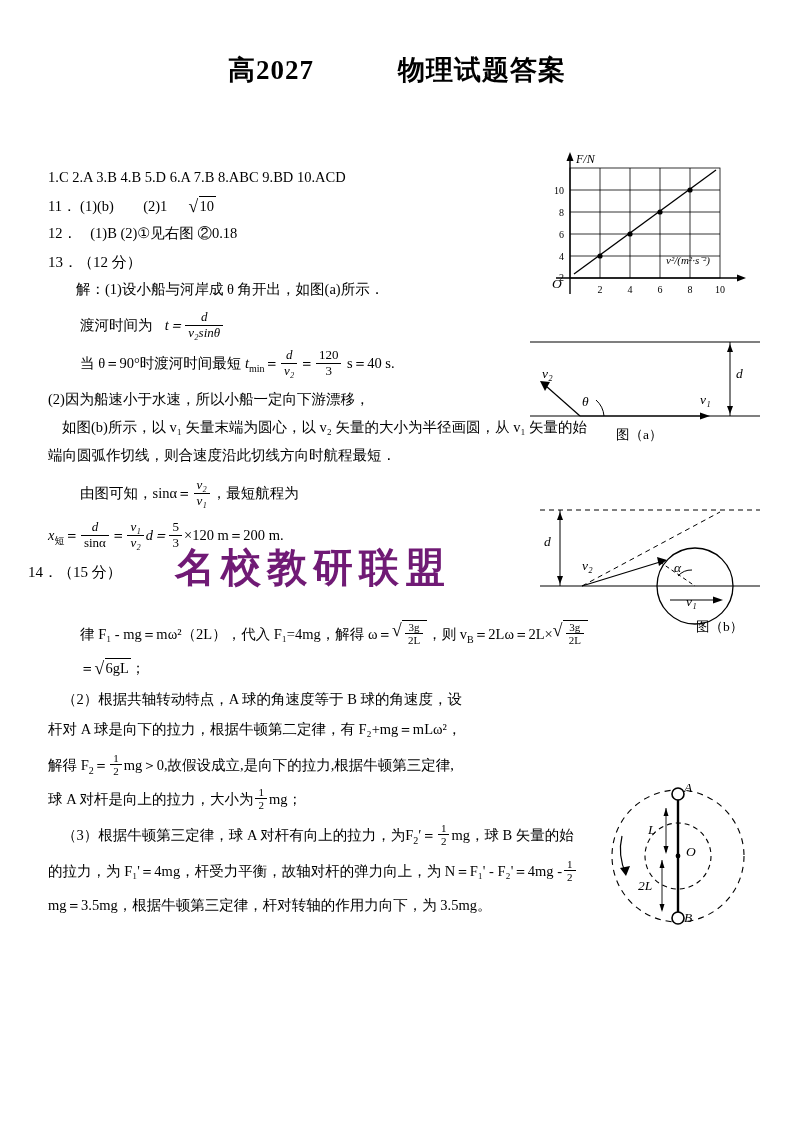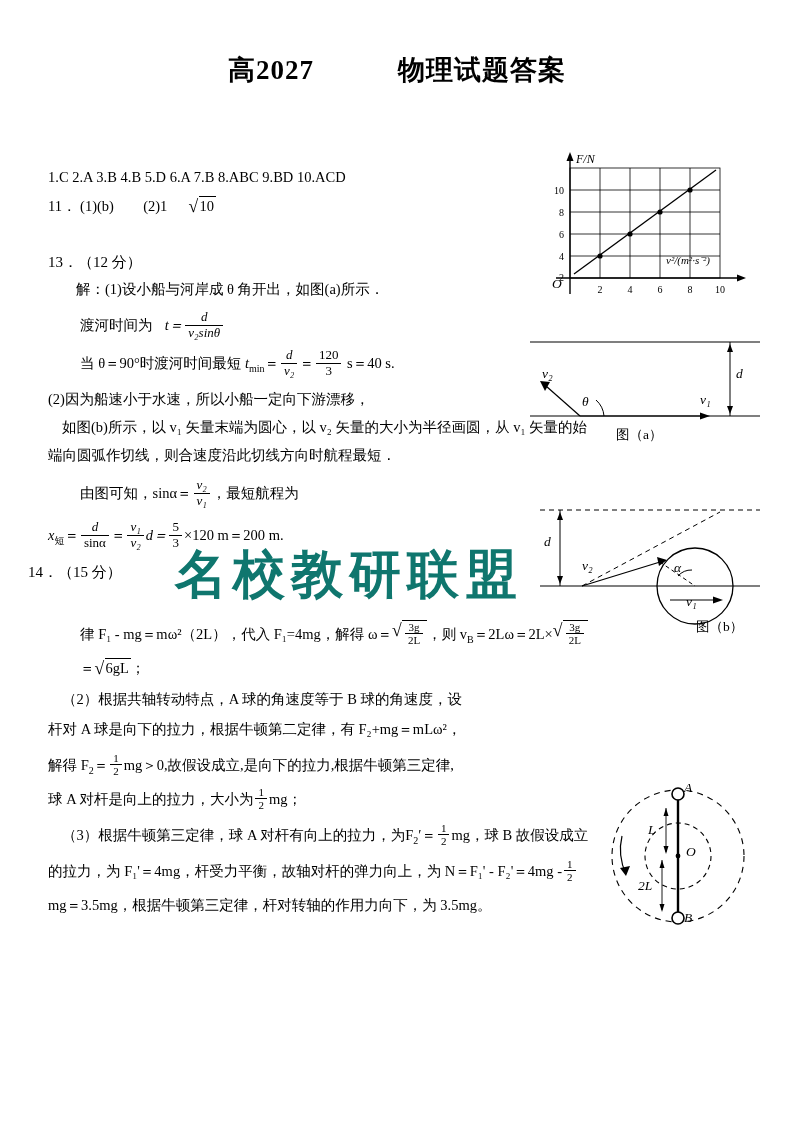--- a/index.html
+++ b/index.html
@@ -25,22 +25,22 @@
   }
   .header .h-right{
     font-family:"Liberation Sans", sans-serif;
     font-weight:bold;font-size:27px;letter-spacing:1px;
   }
 
   
   .watermark{
     position:absolute;left:175px;top:540px;
     font-family:"Liberation Sans", sans-serif;
-    font-size:52px;font-weight:bold;
-    color:#0f766e;
+    font-size:40px;font-weight:bold;
+    color:#701a75;
     letter-spacing:6px;
     white-space:nowrap;
     z-index:0;
     pointer-events:none;
   }
 
   
   .txt{position:absolute;font-size:14.5px;line-height:1.35;white-space:nowrap;}
   .txt.sz15{font-size:15px;}
   .sub{font-size:10px;vertical-align:sub;}
@@ -79,20 +79,25 @@
 
   <div class="txt" style="left:48px;top:196px;">
     <span>11．</span>
     <span>(1)(b)</span>
     <span style="display:inline-block;width:22px;"></span>
     <span>(2)1</span>
     <span style="display:inline-block;width:14px;"></span>
     <span class="sqrt"><span class="rad">10</span></span>
   </div>
 
+  <div class="txt" style="left:48px;top:224px;">
+    <span>12．</span>
+    <span style="display:inline-block;width:6px;"></span>
+    <span>(1)B   (2)①见右图   ②0.18</span>
+  </div>
 
   <div class="txt sz15" style="left:48px;top:252px;">13．（12 分）</div>
 
   <div class="txt" style="left:48px;top:280px;margin-left:28px;">
     <span>解：</span><span>(1)设小船与河岸成 θ 角开出，如图(a)所示．</span>
   </div>
 
   <div class="txt" style="left:80px;top:310px;">
     <span>渡河时间为</span>
     <span style="display:inline-block;width:5px;"></span>
@@ -133,21 +138,21 @@
 
   <div class="txt" style="left:48px;top:752px;">
     <span>解得 F</span><span class="sub">2</span><span>＝</span><span class="frac sm"><span class="num">1</span><span class="den">2</span></span><span>mg＞0,故假设成立,是向下的拉力,根据牛顿第三定律,</span>
   </div>
 
   <div class="txt" style="left:48px;top:786px;">
     <span>球 A 对杆是向上的拉力，大小为</span><span class="frac sm"><span class="num">1</span><span class="den">2</span></span><span>mg；</span>
   </div>
 
   <div class="txt" style="left:62px;top:822px;">
-    <span>（3）根据牛顿第三定律，球 A 对杆有向上的拉力，为</span><span>F</span><span class="sub">2</span><span>′</span><span>＝</span><span class="frac sm"><span class="num">1</span><span class="den">2</span></span><span>mg，球 B 故假设成立</span>
+    <span>（3）根据牛顿第三定律，球 A 对杆有向上的拉力，为</span><span>F</span><span class="sub">2</span><span>′</span><span>＝</span><span class="frac sm"><span class="num">1</span><span class="den">2</span></span><span>mg，球 B 矢量的始</span>
   </div>
 
   <div class="txt" style="left:48px;top:858px;">
     <span>的拉力，为 F₁'＝4mg，杆受力平衡，故轴对杆的弹力向上，为 N＝F₁' - F₂'＝4mg -</span><span class="frac sm"><span class="num">1</span><span class="den">2</span></span>
   </div>
 
   <div class="txt" style="left:48px;top:896px;">mg＝3.5mg，根据牛顿第三定律，杆对转轴的作用力向下，为 3.5mg。</div>
 
   <div class="fig" style="left:540px;top:148px;">
     <svg width="230" height="160" viewBox="0 0 230 160">

